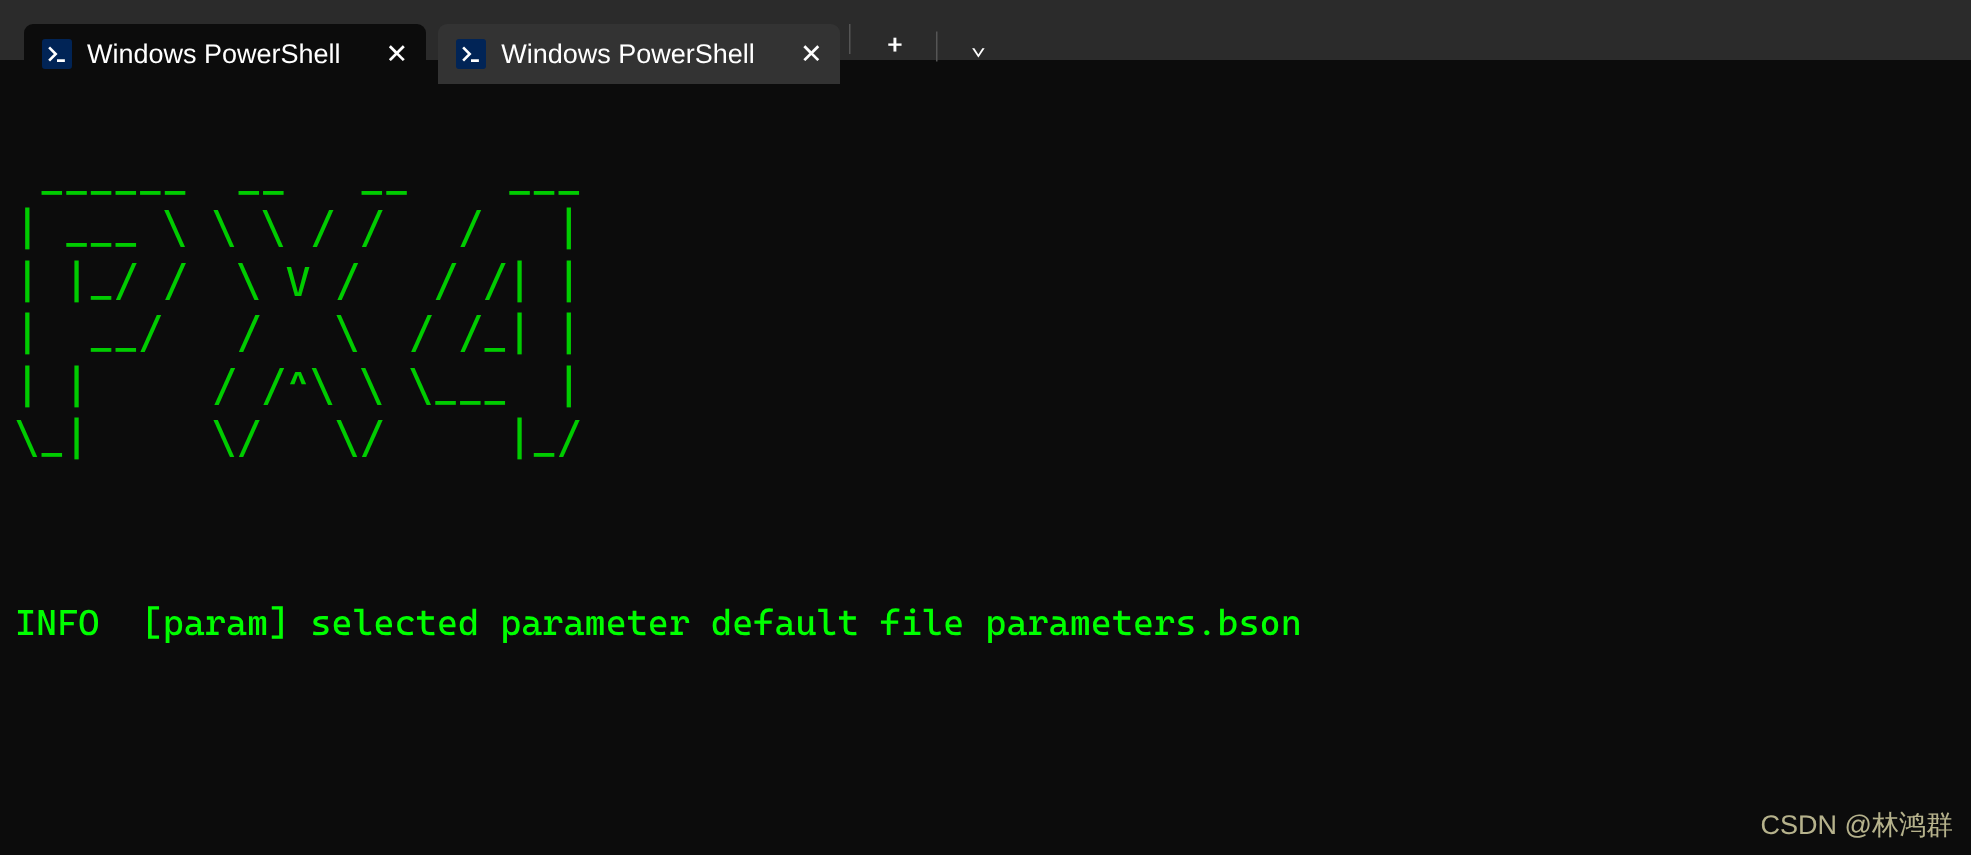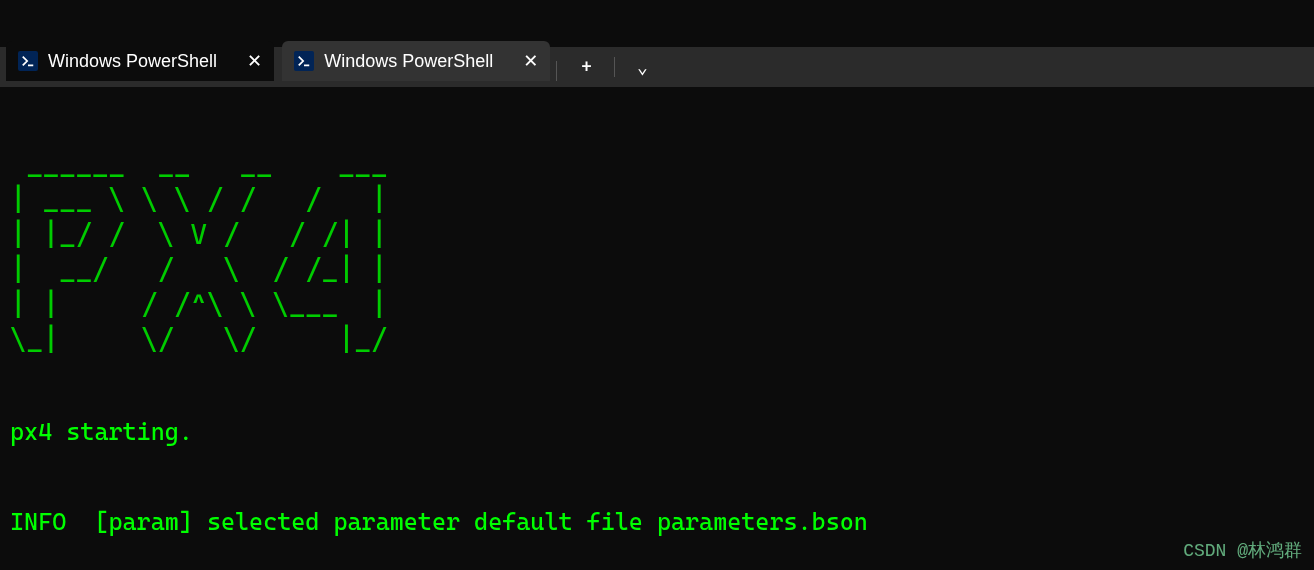--- a/index.html
+++ b/index.html
@@ -10,25 +10,24 @@
     body {
       width: 1314px;
       height: 570px;
       background: #0c0c0c;
       font-family: 'Cascadia Code', 'Consolas', monospace;
       overflow: hidden;
       position: relative;
     }
     .tab-bar {
       display: flex;
-      align-items: flex-end;
+      align-items: flex-start;
       height: 40px;
       background: #2b2b2b;
-      padding: 6px;
-      margin-top: 47px;
+      padding: 16px;
     }
     .tab {
       display: flex;
       align-items: center;
       height: 40px;
       padding: 0 12px;
       gap: 10px;
       color: #ffffff;
       font-family: 'Segoe UI', sans-serif;
       font-size: 18px;
@@ -99,22 +98,22 @@
       margin-top: 20px;
       font-size: 28px;
     }
     .info-line {
       margin: 0;
     }
     .watermark {
       position: absolute;
       bottom: 8px;
       right: 12px;
-      color: #86efac;
-      font-family: Liberation Mono, monospace;
+      color: #fef9c3;
+      font-family: Liberation Sans, sans-serif;
       font-size: 18px;
       opacity: 0.7;
     }
   </style>
 </head>
 <body>
 
 <div class="tab-bar">
   <div class="tab active">
     <div class="tab-icon">
@@ -145,20 +144,19 @@
 </div>
 
 <div class="terminal">
 <div class="ascii-art"> ______  __   __    ___ 
 | ___ \ \ \ / /   /   |
 | |_/ /  \ V /   / /| |
 |  __/   /   \  / /_| |
 | |     / /^\ \ \___  |
 \_|     \/   \/     |_/</div>
 
-<div class="info-line">px4 starting.</div>
 
 <div class="info-line">INFO  [param] selected parameter default file parameters.bson</div>
 
 
 </div>
 
 <div class="watermark">CSDN @林鸿群</div>
 
 </body></html>

